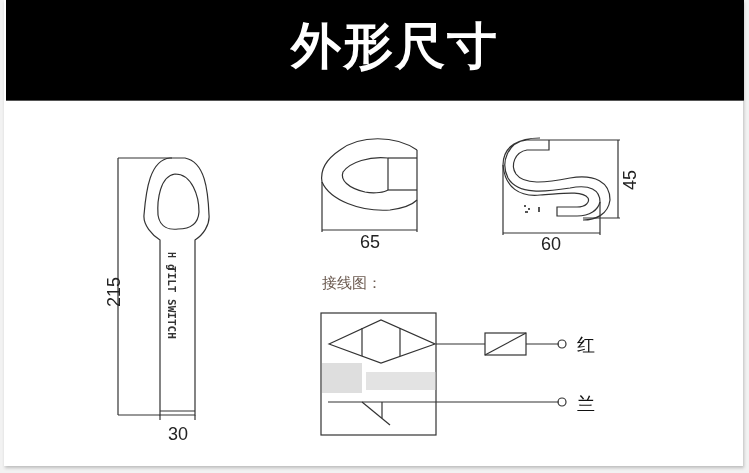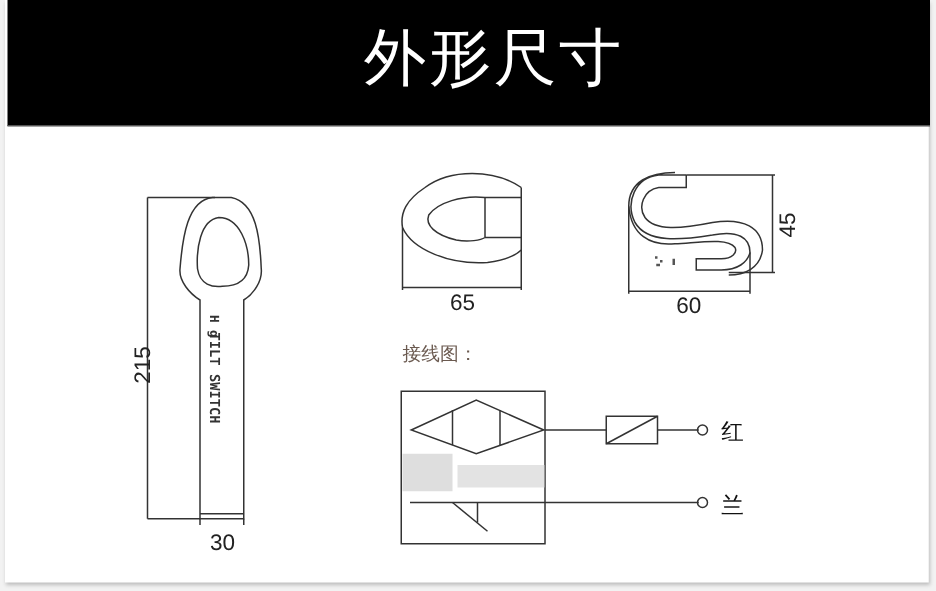--- a/index.html
+++ b/index.html
@@ -1,19 +1,19 @@
 <!DOCTYPE html>
 <html><head>
 <meta charset="utf-8">
 <style>
   html, body { margin:0; padding:0; }
   body { width:749px; height:473px; background:#f2f2f2; position:relative; overflow:hidden; font-family:"DejaVu Sans", sans-serif; }
   .page { position:absolute; left:4px; top:0; width:739px; height:466px; background:#ffffff; box-shadow:1px 2px 3px #bdbdbd; }
   .banner { position:absolute; left:2px; top:0; width:738px; height:100px; background:#000; border-bottom:1px solid #555; }
-  .banner-title { position:absolute; left:0; right:0; top:14px; text-align:center; color:#fff; font-size:50px; font-weight:normal; letter-spacing:2px; line-height:64px;padding-left:40px; }
+  .banner-title { position:absolute; left:0; right:0; top:14px; text-align:center; color:#fff; font-size:50px; font-weight:bold; letter-spacing:2px; line-height:64px;padding-left:40px; }
   svg.drawing { position:absolute; left:0; top:0; }
   .dim { font-family:"Liberation Sans", sans-serif; font-size:18px; fill:#222; }
   .lbl { font-family:"DejaVu Sans", sans-serif; font-size:15px; fill:#6b5a50; }
   .wire-lbl { font-family:"DejaVu Sans", sans-serif; font-size:18px; fill:#111; }
   .tiny { font-family:"DejaVu Sans Mono", monospace; font-size:10px; fill:#333; font-weight:bold; }
 </style>
 </head>
 <body>
 
 <div class="page">

